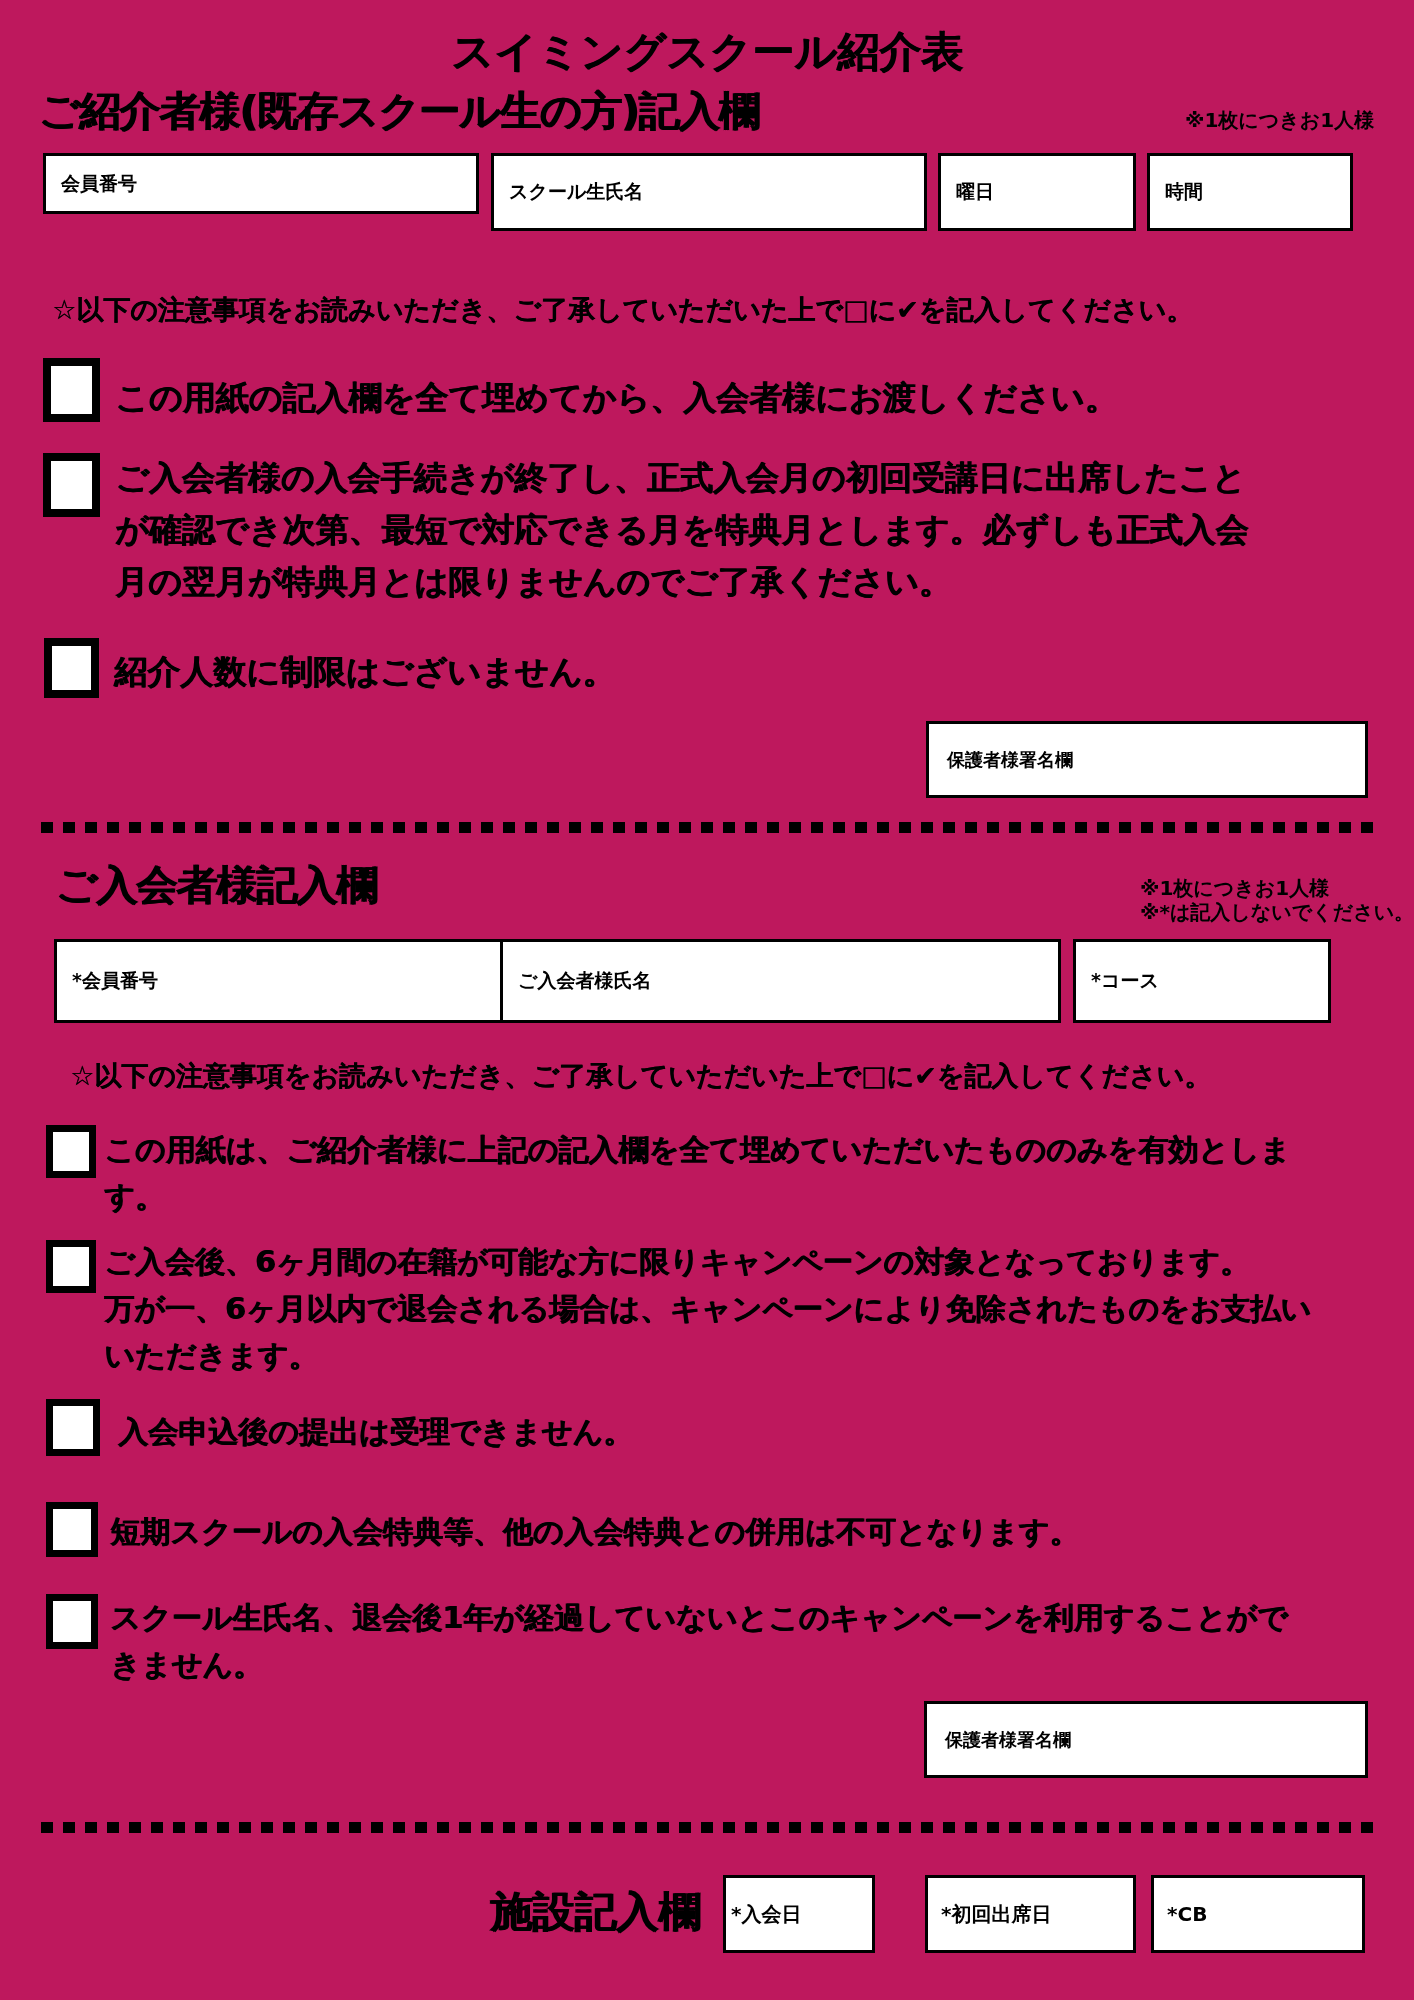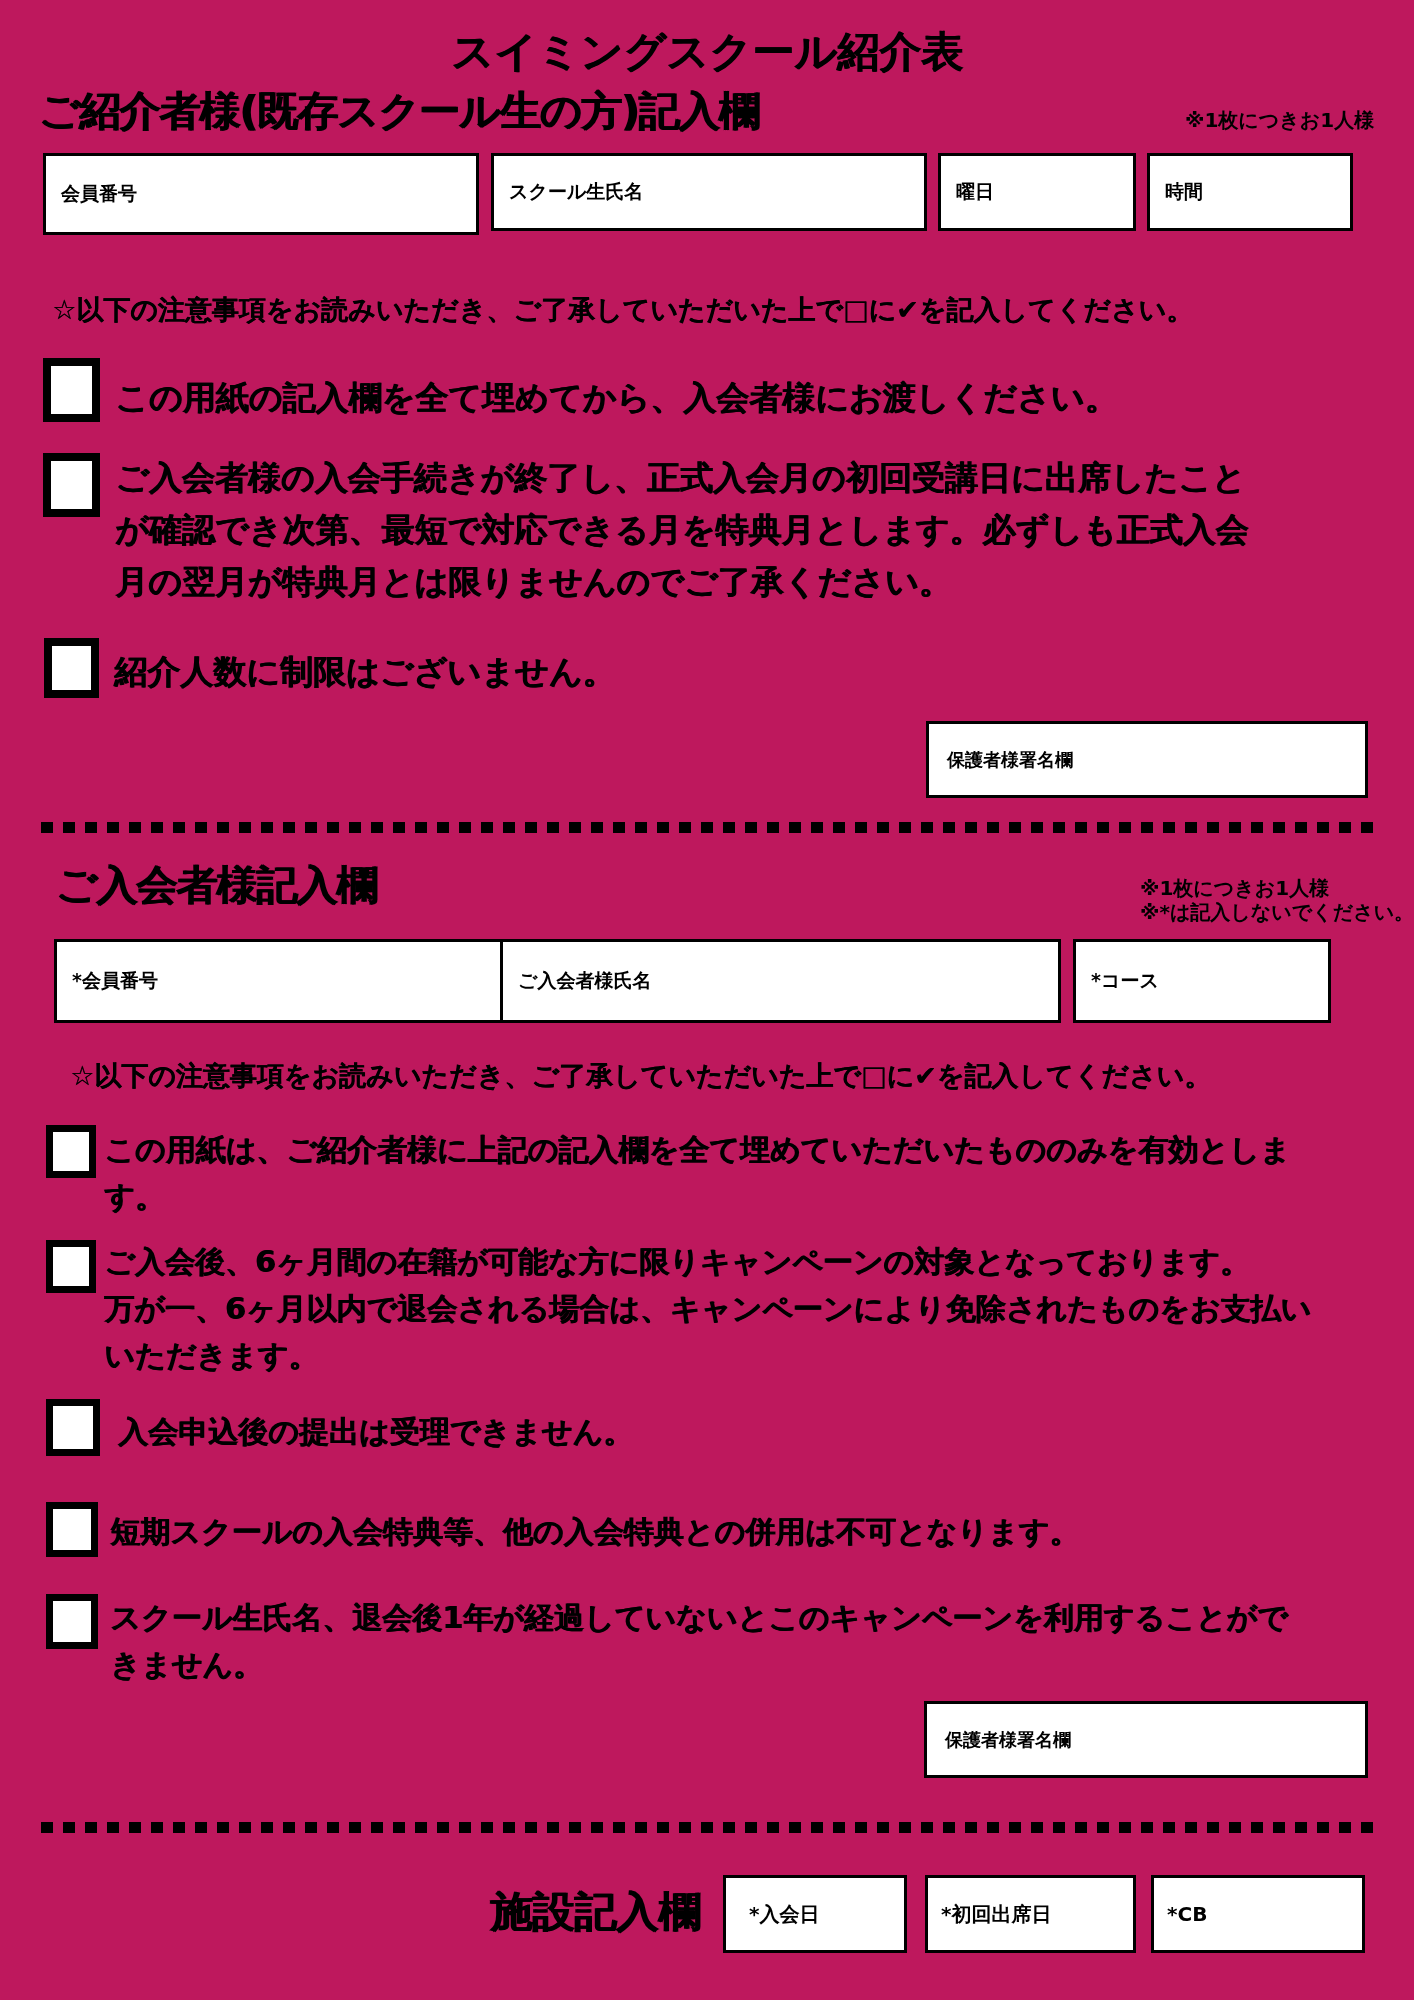--- a/index.html
+++ b/index.html
@@ -94,21 +94,21 @@
 </head>
 <body>
 
 <div class="page">
 
   <div class="abs title" style="left:0; right:0; top:24px; text-align:center;">スイミングスクール紹介表</div>
 
   <div class="abs sec-heading" style="left:38px; top:84px;">ご紹介者様(既存スクール生の方)記入欄</div>
   <div class="abs side-note" style="left:1185px; top:108px;">※1枚につきお1人様</div>
 
-  <div class="fbox" style="left:43px; top:153px; width:436px; height:82px;">
+  <div class="fbox" style="left:43px; top:153px; width:436px; height:61px;">
     <span class="flabel">会員番号</span>
   </div>
   <div class="fbox" style="left:491px; top:153px; width:436px; height:78px;">
     <span class="flabel">スクール生氏名</span>
   </div>
   <div class="fbox" style="left:938px; top:153px; width:198px; height:78px;">
     <span class="flabel">曜日</span>
   </div>
   <div class="fbox" style="left:1147px; top:153px; width:206px; height:78px;">
     <span class="flabel">時間</span>
@@ -187,21 +187,21 @@
   </div>
 
   <div class="sigbox" style="left:924px; top:1701px; width:444px; height:77px;">
     <span class="slabel">保護者様署名欄</span>
   </div>
 
   <div class="dotted" style="left:41px; top:1822px; width:1341px;"></div>
 
   <div class="abs facility-heading" style="left:490px; top:1884px;">施設記入欄</div>
 
-  <div class="fbox" style="left:723px; top:1875px; width:184px; height:78px; padding-left:23px;">
+  <div class="fbox" style="left:723px; top:1875px; width:152px; height:78px; padding-left:5px;">
     <span class="flabel" style="font-size:20px;">*入会日</span>
   </div>
   <div class="fbox" style="left:925px; top:1875px; width:211px; height:78px; padding-left:13px;">
     <span class="flabel" style="font-size:20px;">*初回出席日</span>
   </div>
   <div class="fbox" style="left:1151px; top:1875px; width:214px; height:78px; padding-left:13px;">
     <span class="flabel" style="font-size:20px;">*CB</span>
   </div>
 
 </div>

